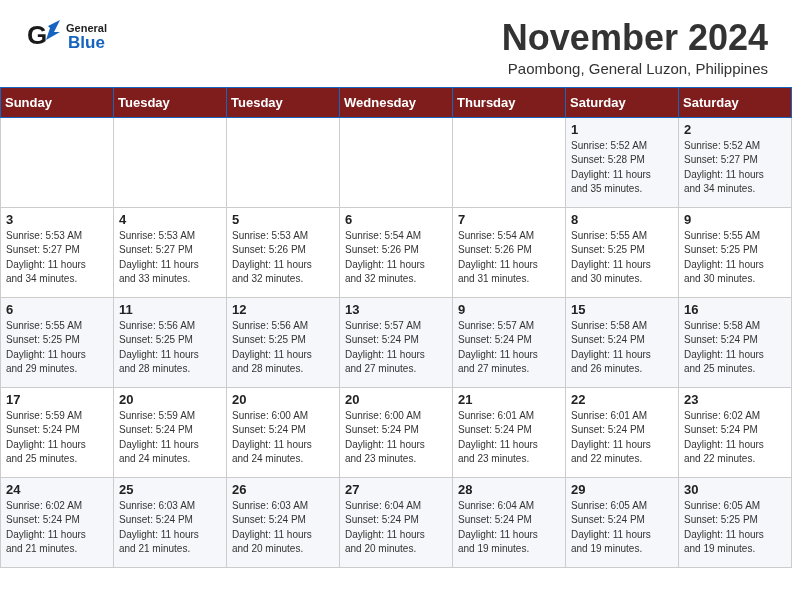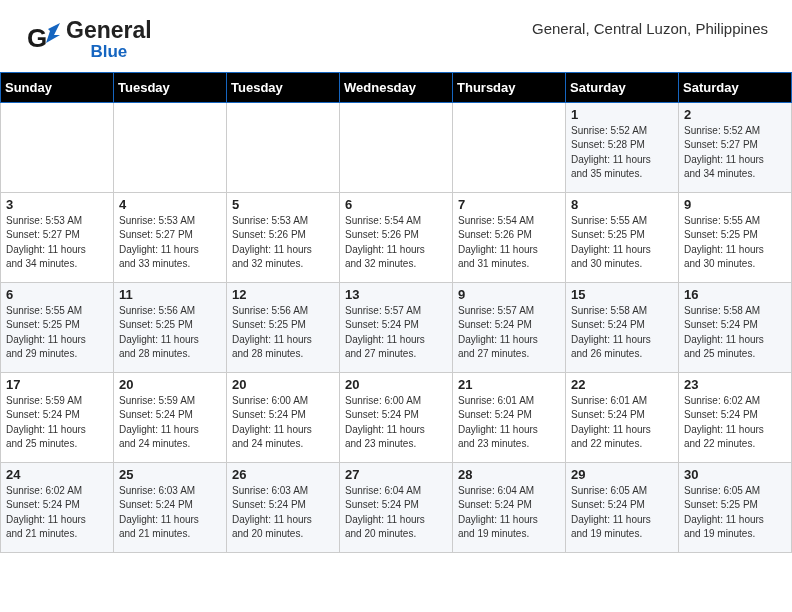--- a/index.html
+++ b/index.html
@@ -35,21 +35,21 @@
       color: #333;
       margin-top: 2px;
     }
     .calendar {
       width: 100%;
       border-collapse: collapse;
       font-size: 11px;
       table-layout: fixed;
     }
     .calendar thead th {
-      background: #000000;
+      background: #7f1d1d;
       color: #fff;
       padding: 7px 4px;
       font-size: 13px;
       font-weight: bold;
       border: 1px solid #1565c0;
       text-align: left;
     }
     .calendar tbody td {
       border: 1px solid #ccc;
       padding: 4px 5px;
@@ -93,27 +93,28 @@
     <div class="logo-wrapper">
       <svg width="38" height="38" viewBox="0 0 38 38">
 
         <rect x="2" y="2" width="34" height="34" rx="4" fill="#fff"></rect>
 
         <text x="3" y="26" font-family="Arial Black,Arial" font-weight="900" font-size="26" fill="#1a1a1a">G</text>
 
         <polygon points="24,8 36,2 30,14 36,14 22,22 26,10" fill="#1565c0"></polygon>
       </svg>
       <div>
-        <div style="font-size:23px;font-weight:900;color:#222;line-height:1.1;">General</div>
+        <div style="font-size:11px;font-weight:900;color:#222;line-height:1.1;">General</div>
         <div style="font-size:17px;font-weight:900;color:#1565c0;line-height:1.1;text-align:center;">Blue</div>
       </div>
     </div>
   </div>
   <div class="title-area">
-    <div class="location">General, Central Luzon, Philippines</div>
+    <div class="month-year">November 2024</div>
+    <div class="location">Paombong, General Luzon, Philippines</div>
   </div>
 </div>
 
 <table class="calendar">
   <thead>
     <tr>
     <th>Sunday</th>
         <th>Tuesday</th>
         <th>Tuesday</th>
         <th>Wednesday</th>

